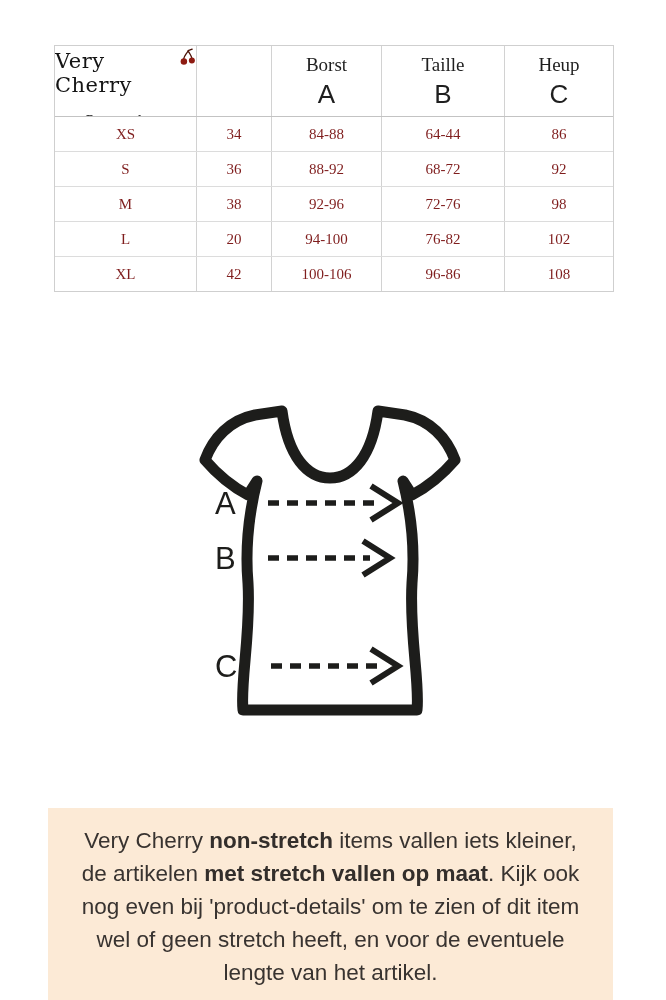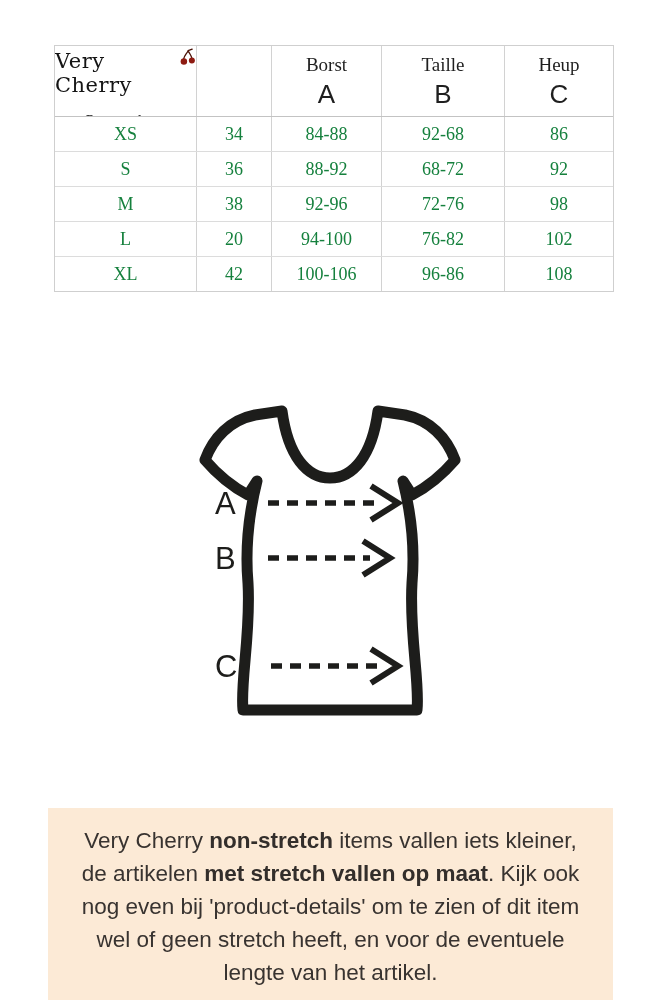--- a/index.html
+++ b/index.html
@@ -11,21 +11,21 @@
   .grid5{display:grid;grid-template-columns:142px 75px 110px 123px 108px;}
   .cell{border-right:1px solid #d2d2d2;display:flex;align-items:center;justify-content:center;
         overflow:hidden;}
   .cell:last-child{border-right:none;}
   .thead{height:70px;}
   .thead .cell{flex-direction:column;justify-content:flex-start;padding-top:7px;box-sizing:border-box;}
   .hlabel{font-family:Liberation Serif, serif;font-size:19px;color:#1f1f1f;line-height:24px;}
   .hsub{font-family:"Liberation Sans",sans-serif;font-size:26px;color:#1f1f1f;line-height:30px;margin-top:2px;}
   .trow{height:34px;border-top:1px solid #dcdcdc;}
   .trow:first-child{border-top:1px solid #c3c3c3;}
-  .trow .cell{font-family:"Liberation Serif",serif;font-size:18px;color:#15803d;
+  .trow .cell{font-family:"Liberation Serif",serif;font-size:15px;color:#7f1d1d;
               font-feature-settings:"onum";font-variant-numeric:oldstyle-nums;text-align:right;}
 
   
   .logo-cell{justify-content:center !important;padding-top:0 !important;}
   .brand-line{display:flex;align-items:flex-start;margin-top:14px;}
   .brand-name{font-family:"DejaVu Serif",serif;font-size:21px;color:#141414;letter-spacing:.5px;line-height:24px;}
   .cherry{margin-left:4px;margin-top:-2px;}
   .brand-sub{font-family:"DejaVu Serif",serif;font-size:12px;letter-spacing:1.6px;color:#2a2a2a;
              margin-top:17px;text-transform:none;}
 
@@ -69,21 +69,21 @@
       <div class="cell">
         <span class="hlabel">Heup</span>
         <span class="hsub">C</span>
       </div>
     </div>
     <div>
         <div class="grid5 trow">
           <div class="cell">XS</div>
           <div class="cell">34</div>
           <div class="cell">84-88</div>
-          <div class="cell">92-68</div>
+          <div class="cell">64-44</div>
           <div class="cell">86</div>
         </div>
         <div class="grid5 trow">
           <div class="cell">S</div>
           <div class="cell">36</div>
           <div class="cell">88-92</div>
           <div class="cell">68-72</div>
           <div class="cell">92</div>
         </div>
         <div class="grid5 trow">

